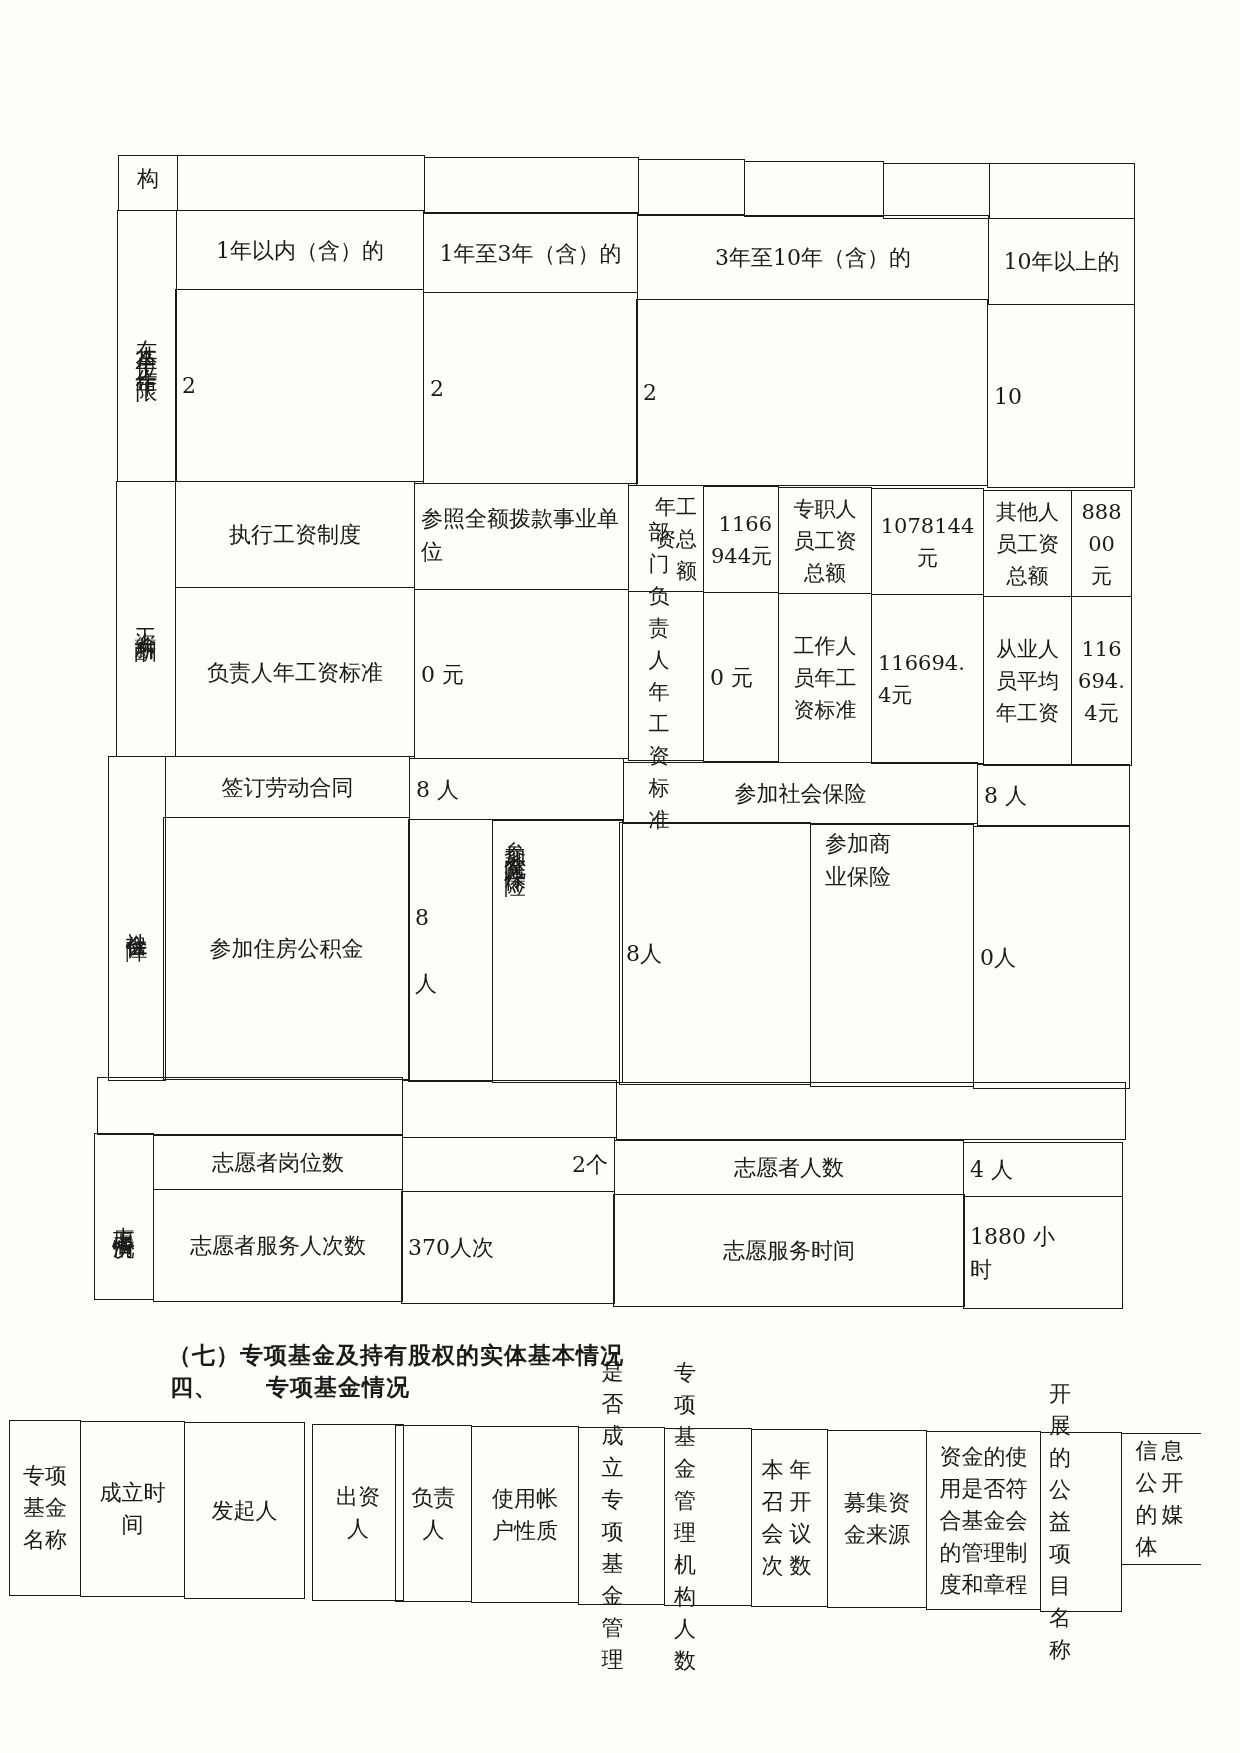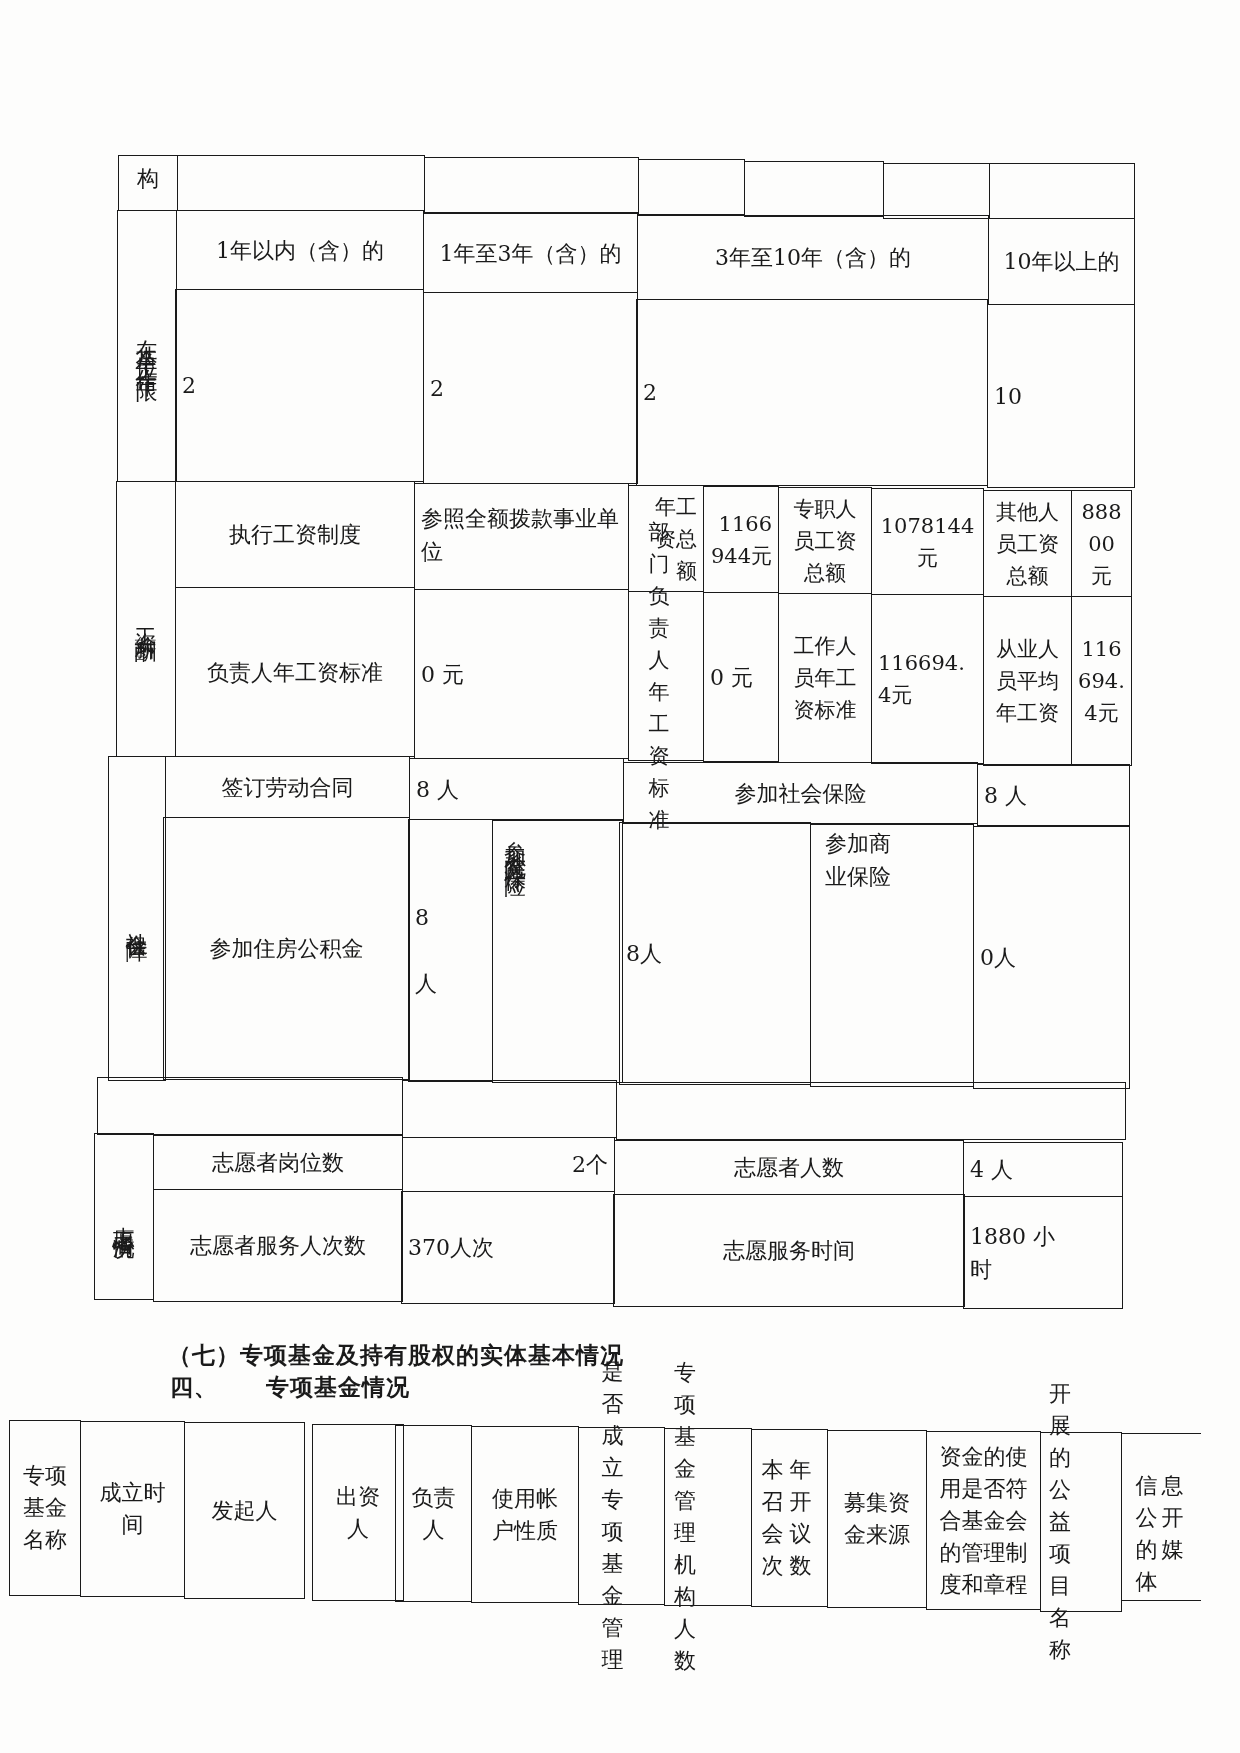--- a/index.html
+++ b/index.html
@@ -214,17 +214,17 @@
   </div>
   <div class="cell narrow" style="left:827px;top:1430px;width:100px;height:178px;">
     <span style="width:72px;display:inline-block;">募集资金来源</span>
   </div>
   <div class="cell narrow" style="left:926px;top:1431px;width:115px;height:179px;">
     <span style="width:96px;display:inline-block;">资金的使用是否符合基金会的管理制度和章程</span>
   </div>
   <div class="cell narrow" style="left:1040px;top:1432px;width:82px;height:180px;">
     <span style="width:64px;display:inline-block;letter-spacing:16px;text-align:left;">开展的公益项目名称</span>
   </div>
-  <div class="cell narrow" style="left:1121px;top:1433px;width:80px;height:168px;border-right:none;align-items:flex-end;">
+  <div class="cell narrow" style="left:1121px;top:1433px;width:80px;height:132px;border-right:none;">
     <span style="width:52px;display:inline-block;letter-spacing:4px;text-align:left;">信息公开的媒体</span>
   </div>
 
 </div>
 
 </body></html>

